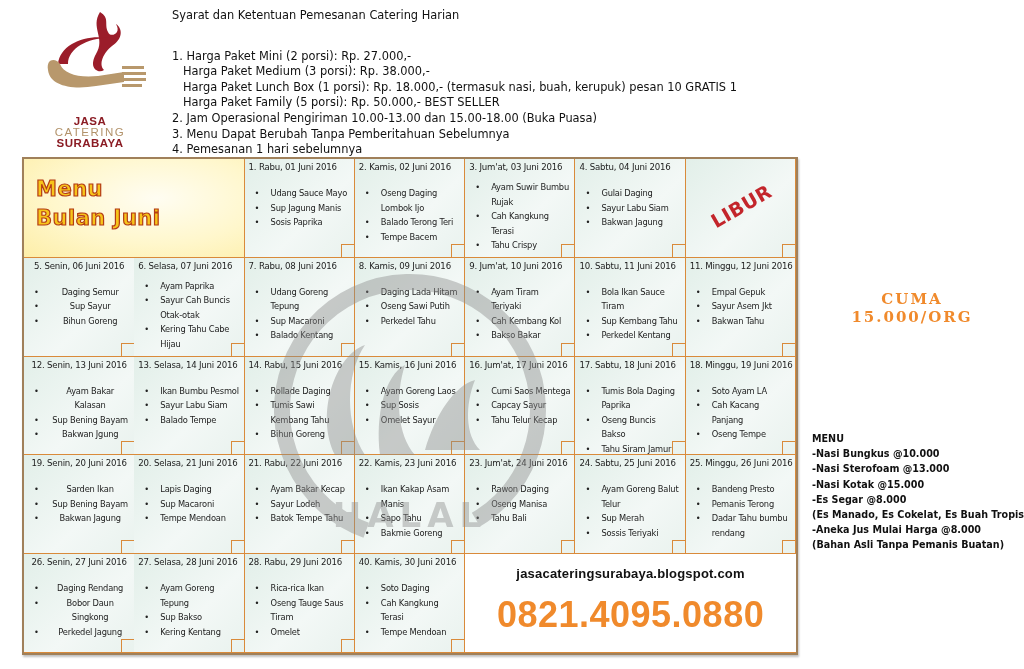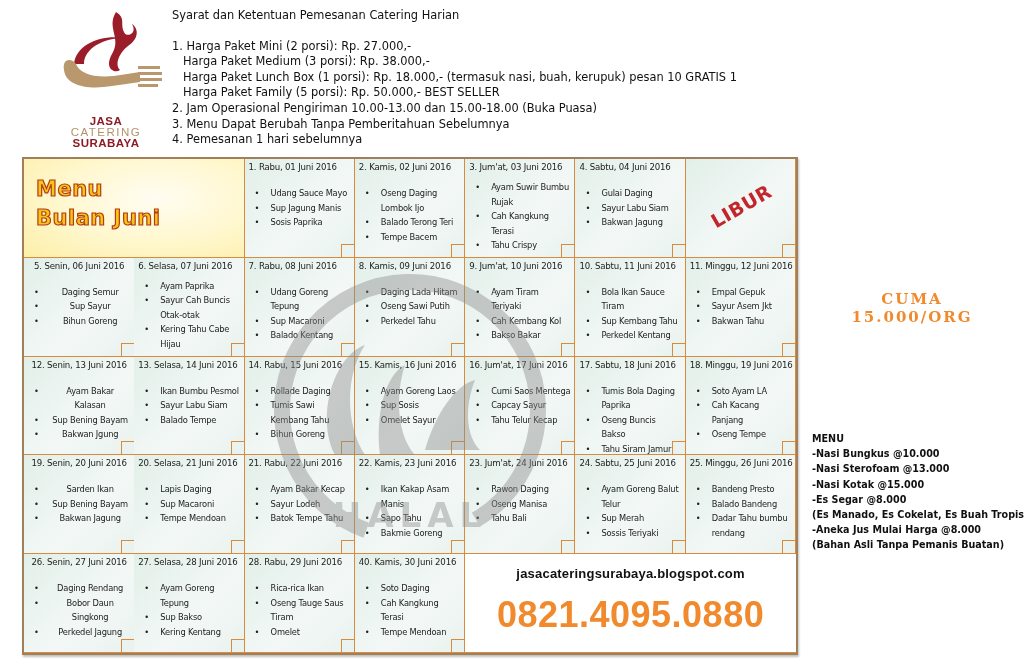--- a/index.html
+++ b/index.html
@@ -1,29 +1,29 @@
 <!DOCTYPE html>
 <html><head>
 <meta charset="utf-8">
 <style>
   * { box-sizing: border-box; margin: 0; padding: 0; }
   html, body { width: 1024px; height: 669px; background: #ffffff; overflow: hidden; }
   body { position: relative; font-family: "Liberation Sans", sans-serif; color: #111; }
 
   
-  .logo { position: absolute; left: 46px; top: 8px; width: 130px; height: 142px; }
+  .logo { position: absolute; left: 30px; top: 8px; width: 130px; height: 142px; }
   .logo svg { position: absolute; left: 8px; top: 0; }
   .logo-text { position: absolute; left: 0; top: 108px; width: 120px; text-align: center; font-weight: bold; line-height: 11px; font-size: 11.5px; letter-spacing: 0.5px; }
   .logo-text .l1 { color: #8b1c24; }
   .logo-text .l2 { color: #b2926a; font-weight: normal; letter-spacing: 1.5px; }
   .logo-text .l3 { color: #8b1c24; }
 
   
   .terms { position: absolute; left: 172px; top: 8px; font-family: "DejaVu Sans", sans-serif; font-size: 11.4px; line-height: 15.6px; color: #111; }
-  .terms .title { margin-bottom: 15px; }
+  .terms .title { margin-bottom: 25px; }
   .terms .item { white-space: nowrap; }
   .terms .indent { padding-left: 11px; }
 
   
   .grid { position: absolute; left: 22px; top: 157px; width: 776px; height: 498px; border: 2px solid #a0805a; background: #eaf3ef; display: grid; grid-template-columns: repeat(7, 1fr); grid-template-rows: repeat(5, 1fr); box-shadow: 1px 2px 2px rgba(0,0,0,0.25); }
   .cell { position: relative; border-right: 1.5px solid #d98a3a; border-bottom: 1.5px solid #d98a3a; background: linear-gradient(135deg, #e2efe9 0%, #f3f8f6 60%, #e9f2ee 100%); padding: 3px 4px 0 4px; overflow: hidden; }
   .cell:nth-child(7n) { border-right: none; text-align: center; }
   .cell .corner { position: absolute; right: 0; bottom: 0; width: 13px; height: 13px; border-left: 1.5px solid #d98a3a; border-top: 1.5px solid #d98a3a; }
   .cell .date { font-family: "DejaVu Sans", sans-serif; font-size: 8.6px; color: #222; letter-spacing: -0.2px; white-space: nowrap; }
   .cell ul { list-style: none; margin-top: 14px; }
@@ -304,21 +304,21 @@
         <li>Ayam Goreng Balut Telur</li>
         <li>Sup Merah</li>
         <li>Sossis Teriyaki</li>
       </ul>
       <span class="corner"></span>
     </div>
   <div class="cell day">
       <div class="date">25. Minggu, 26 Juni 2016</div>
       <ul>
         <li>Bandeng Presto</li>
-        <li>Balado Bandeng</li>
+        <li>Pemanis Terong</li>
         <li>Dadar Tahu bumbu rendang</li>
       </ul>
       <span class="corner"></span>
     </div>
 
   <div class="cell day">
       <div class="date">26. Senin, 27 Juni 2016</div>
       <ul>
         <li>Daging Rendang</li>
         <li>Bobor Daun Singkong</li>

